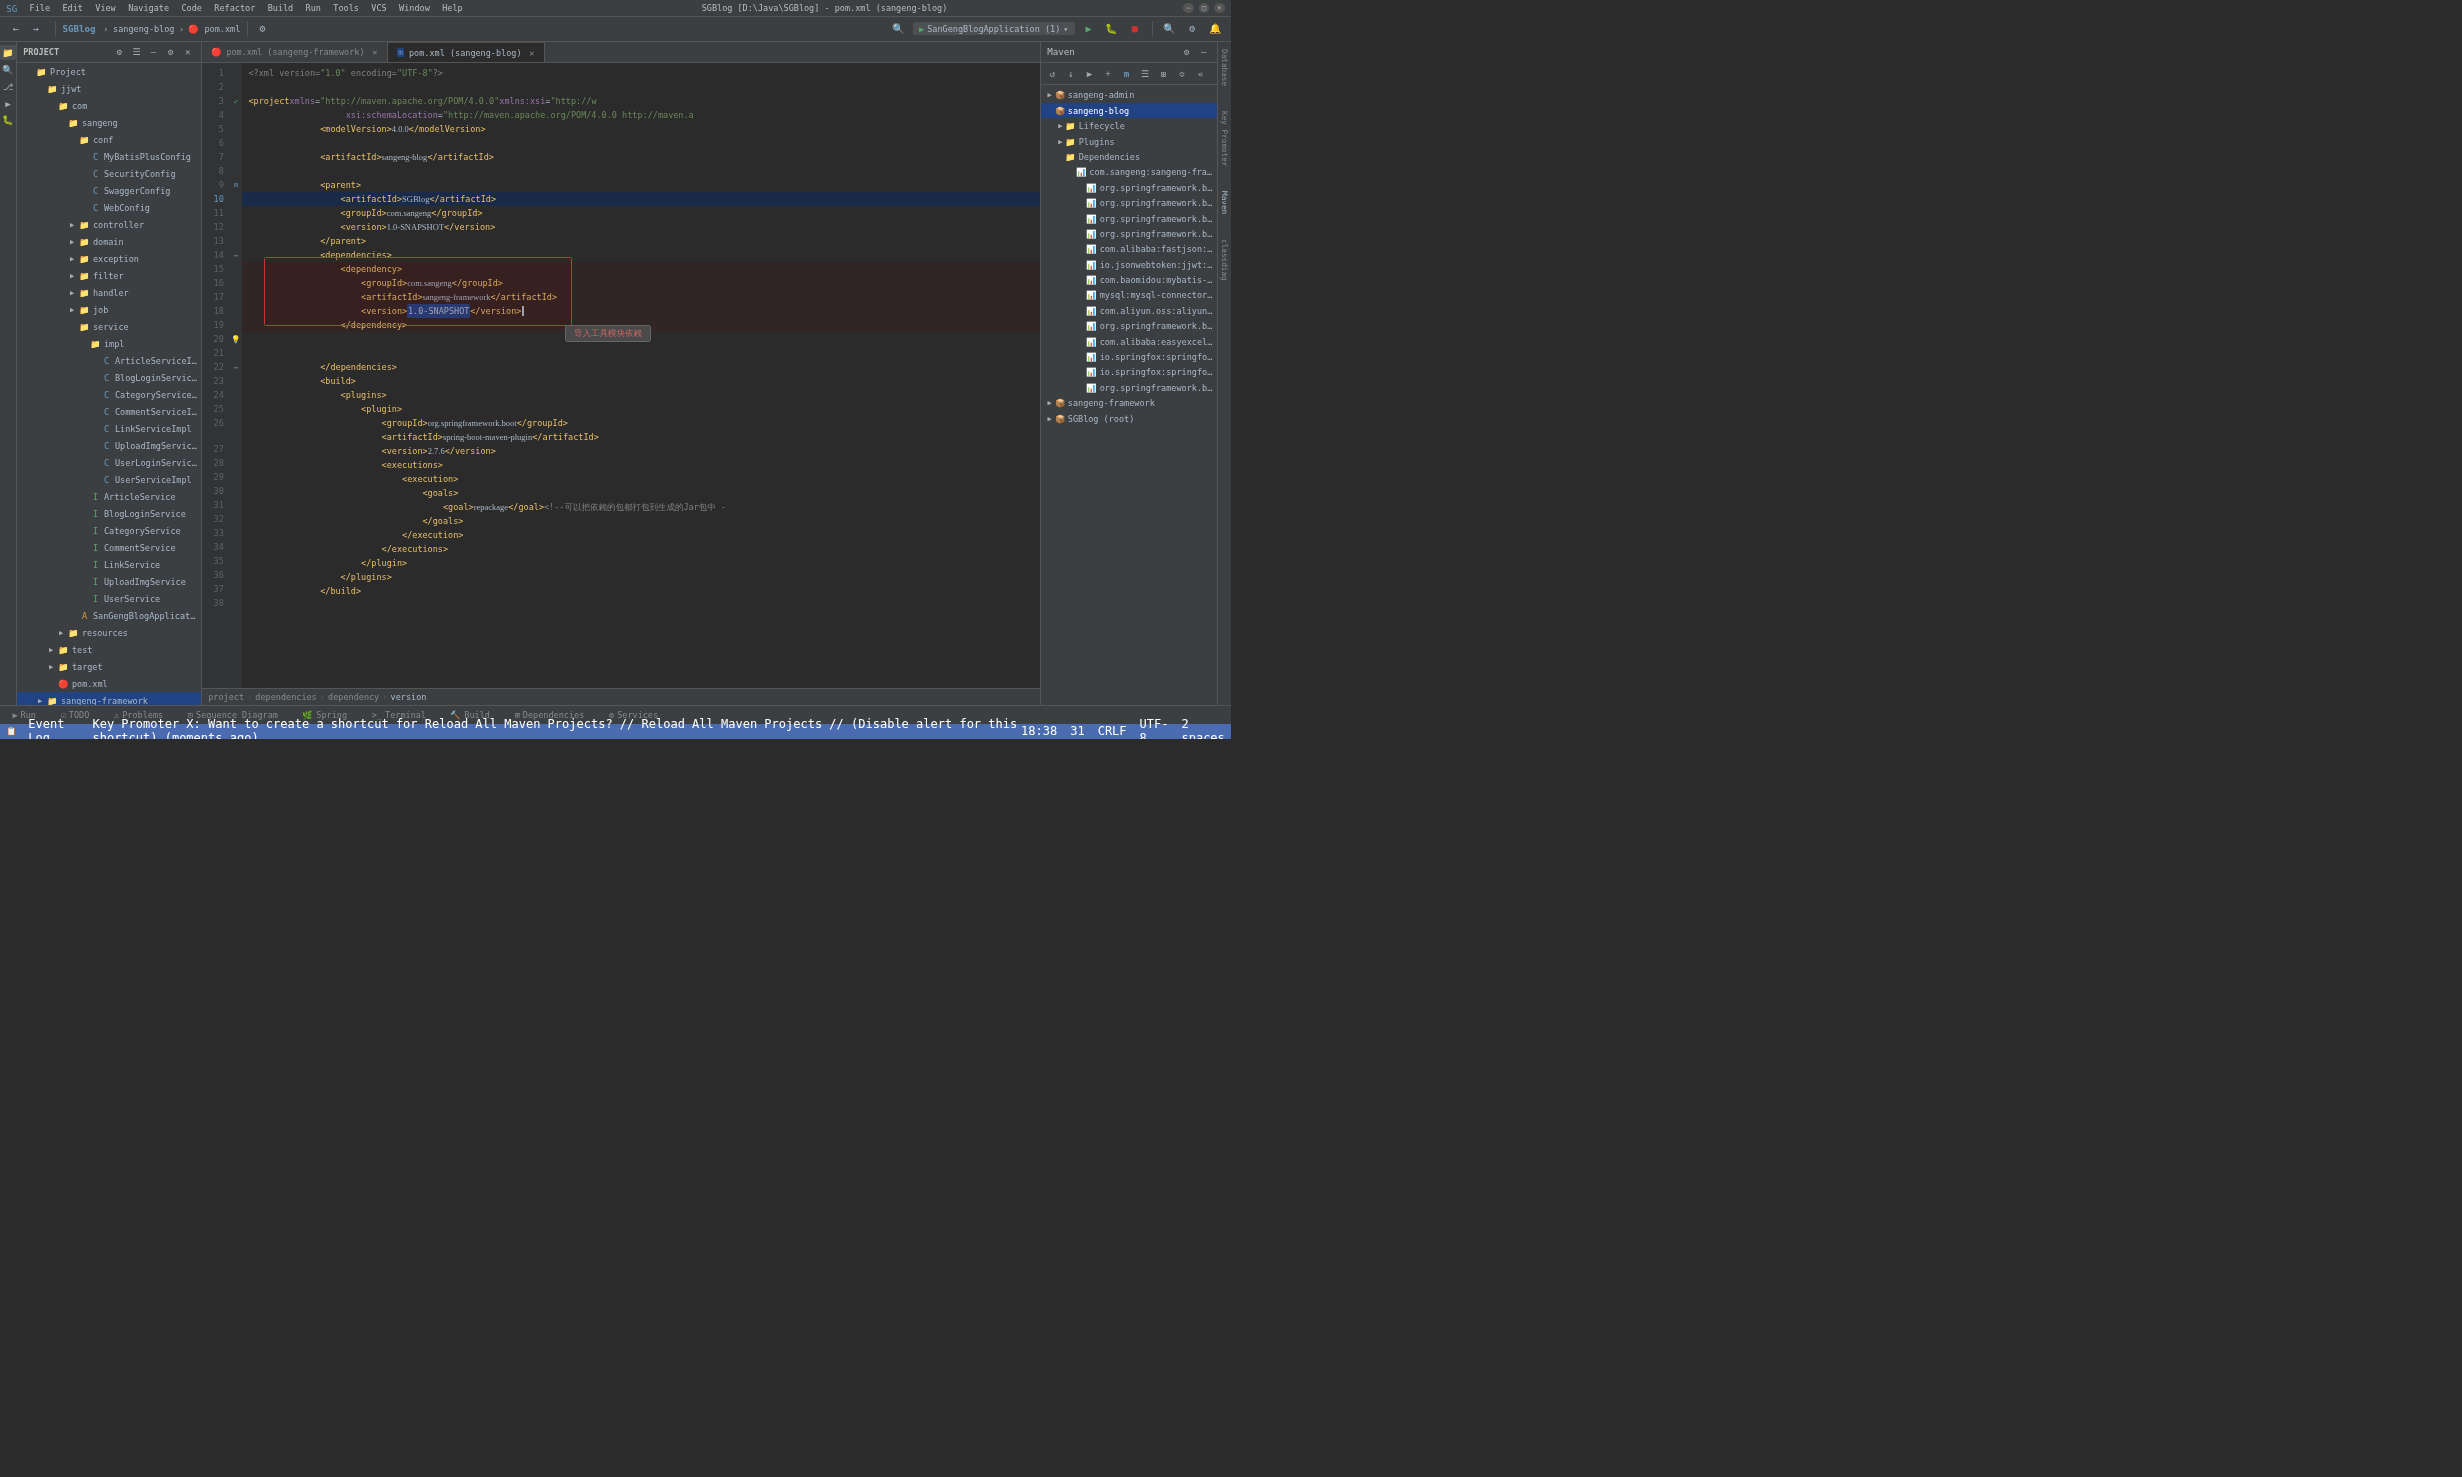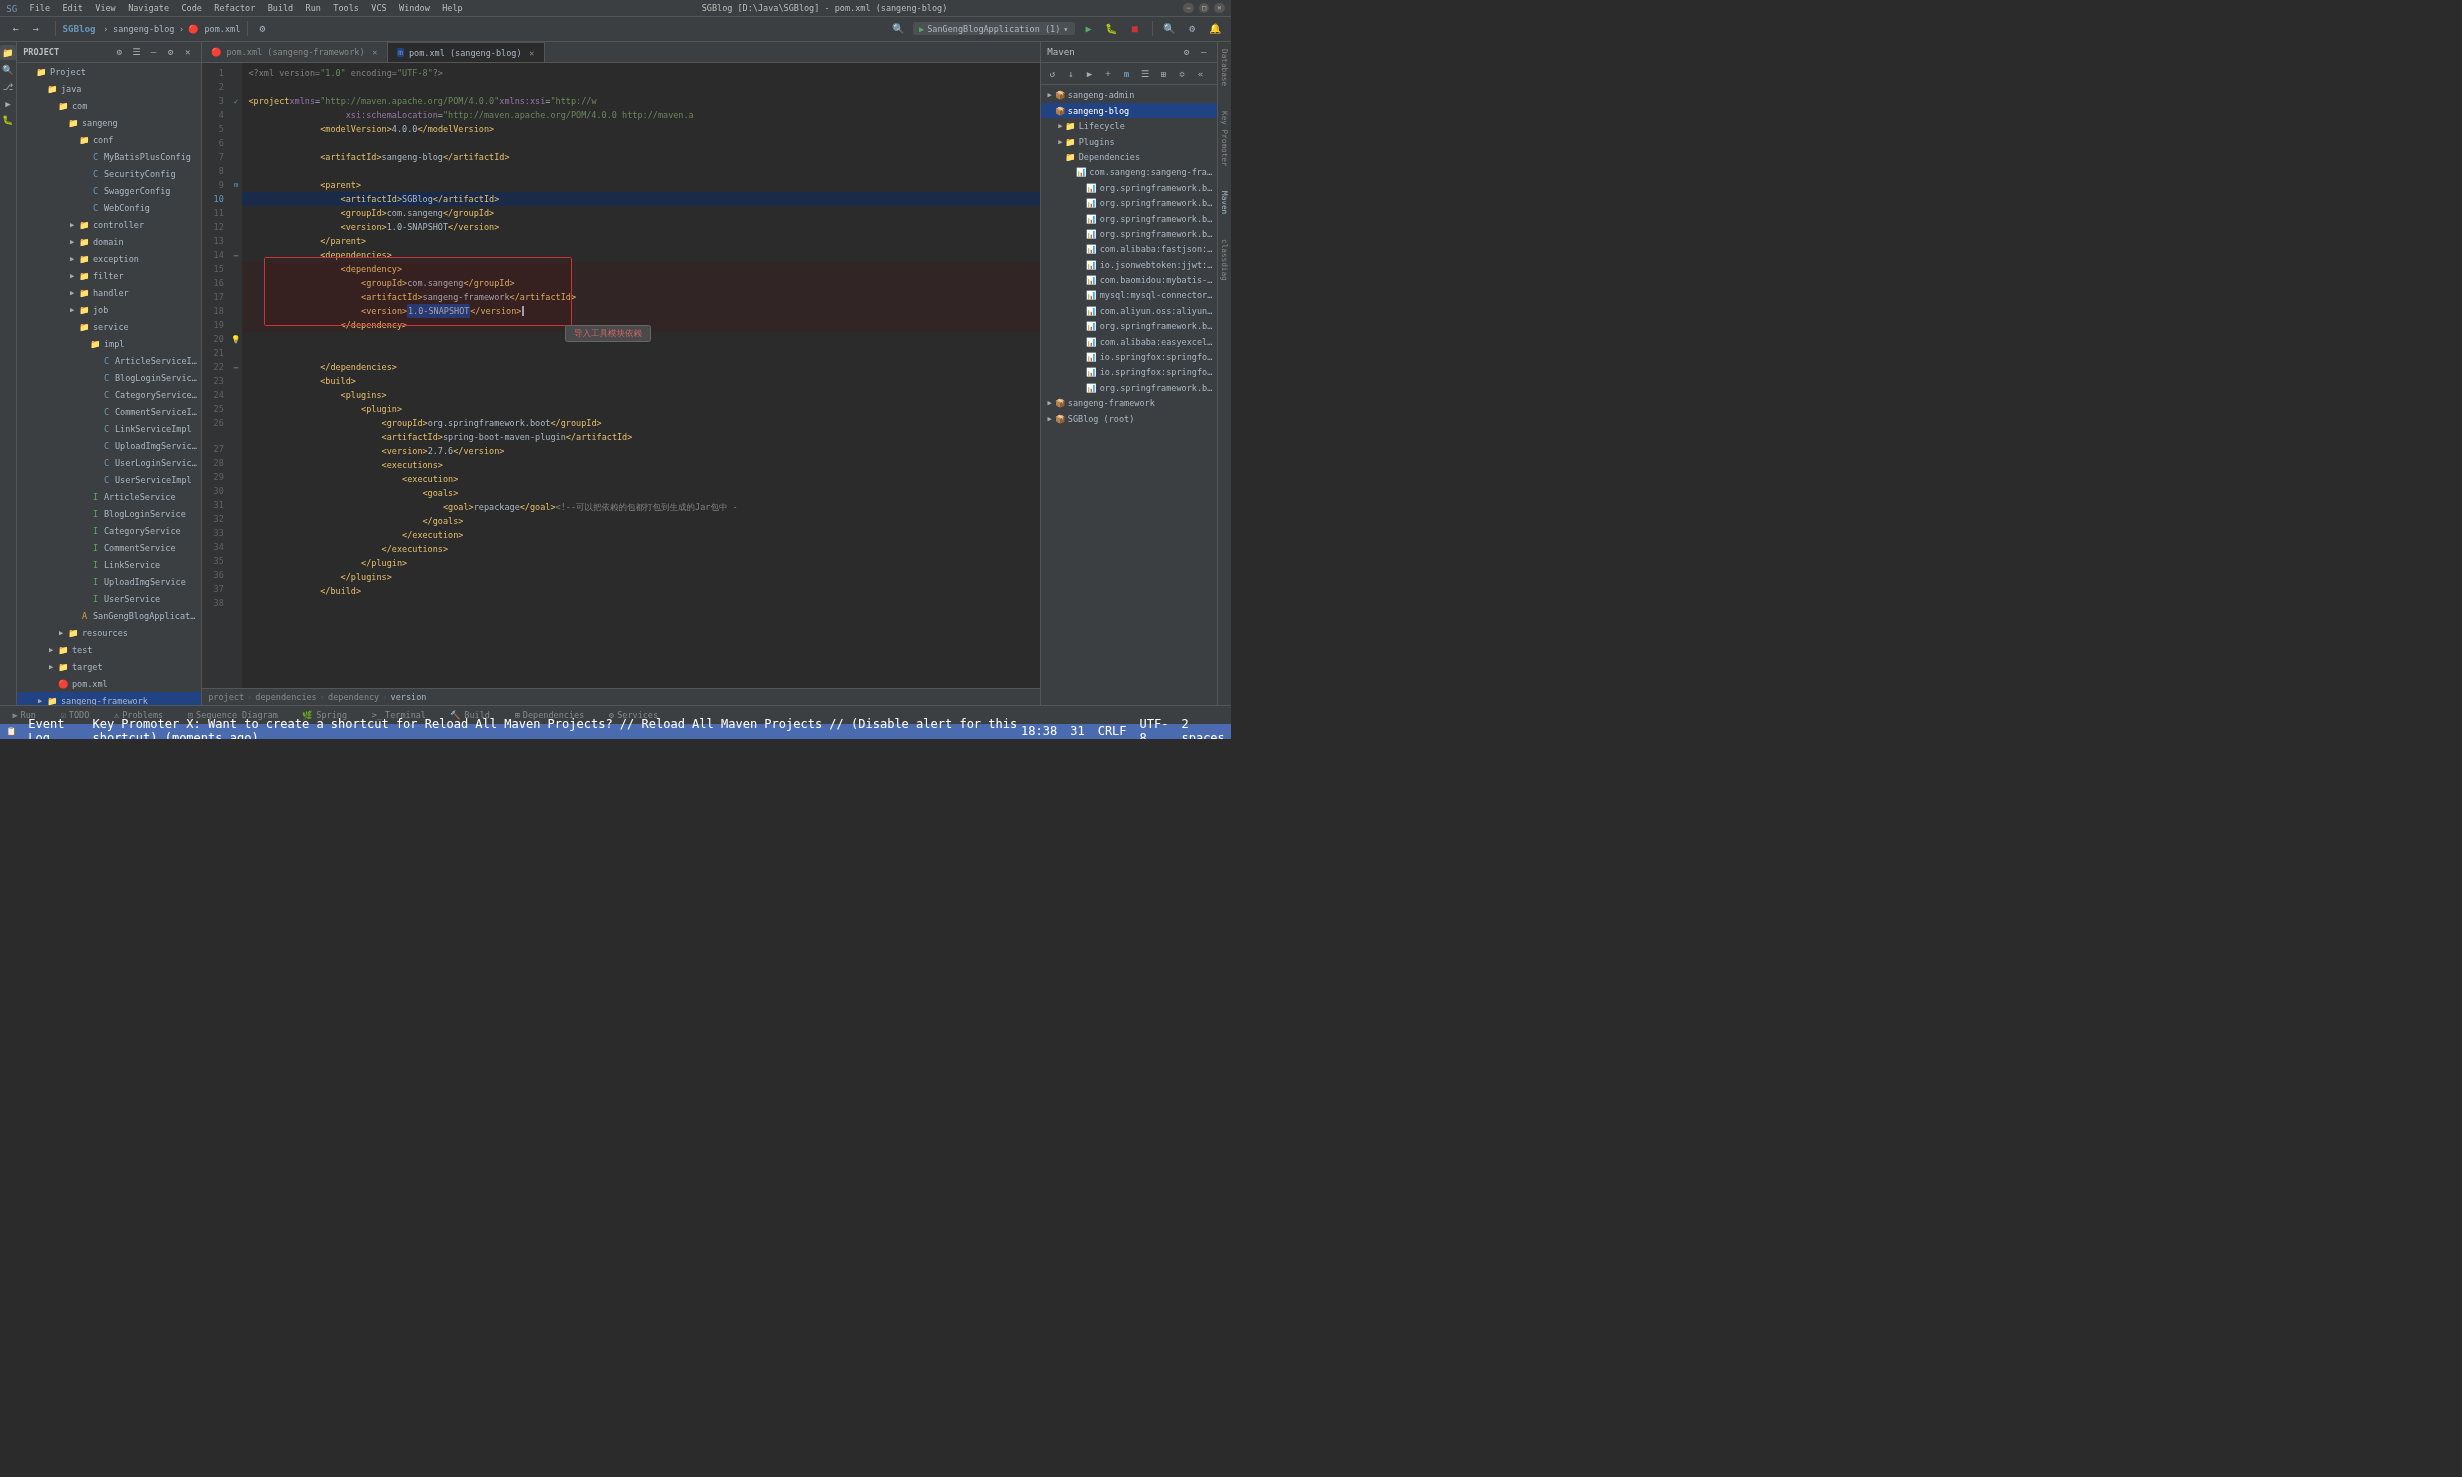--- a/index.html
+++ b/index.html
@@ -204,21 +204,21 @@
       white-space: pre;
       font-size: 8.5px;
       line-height: 14px;
       position: relative;
     }
 
     
     .xml-tag { color: #e8bf6a; }
     .xml-attr { color: #9876aa; }
     .xml-value { color: #6a8759; }
-    .xml-text { color: #a9b7c6; }
+    .xml-text { color: #a9b7c6; font-family: Liberation Serif, serif; }
     .xml-bracket { color: #e8bf6a; }
     .xml-comment { color: #808080; }
     .xml-decl { color: #808080; }
     .xml-equals { color: #a9b7c6; }
 
     
     .breadcrumb-bar {
       height: 17px;
       background: #3c3f41;
       border-top: 0.8px solid #555;
@@ -412,21 +412,21 @@
 
       <div class="tree-item indent-1">
         <span class="tree-arrow expanded"></span>
         <span class="tree-icon folder-icon">📁</span>
         <span class="tree-label">Project</span>
       </div>
 
       <div class="tree-item indent-2">
         <span class="tree-arrow expanded"></span>
         <span class="tree-icon folder-icon">📁</span>
-        <span class="tree-label">java</span>
+        <span class="tree-label">jjwt</span>
       </div>
 
       <div class="tree-item indent-3">
         <span class="tree-arrow expanded"></span>
         <span class="tree-icon folder-icon">📁</span>
         <span class="tree-label">com</span>
       </div>
 
       <div class="tree-item indent-4">
         <span class="tree-arrow expanded"></span>

